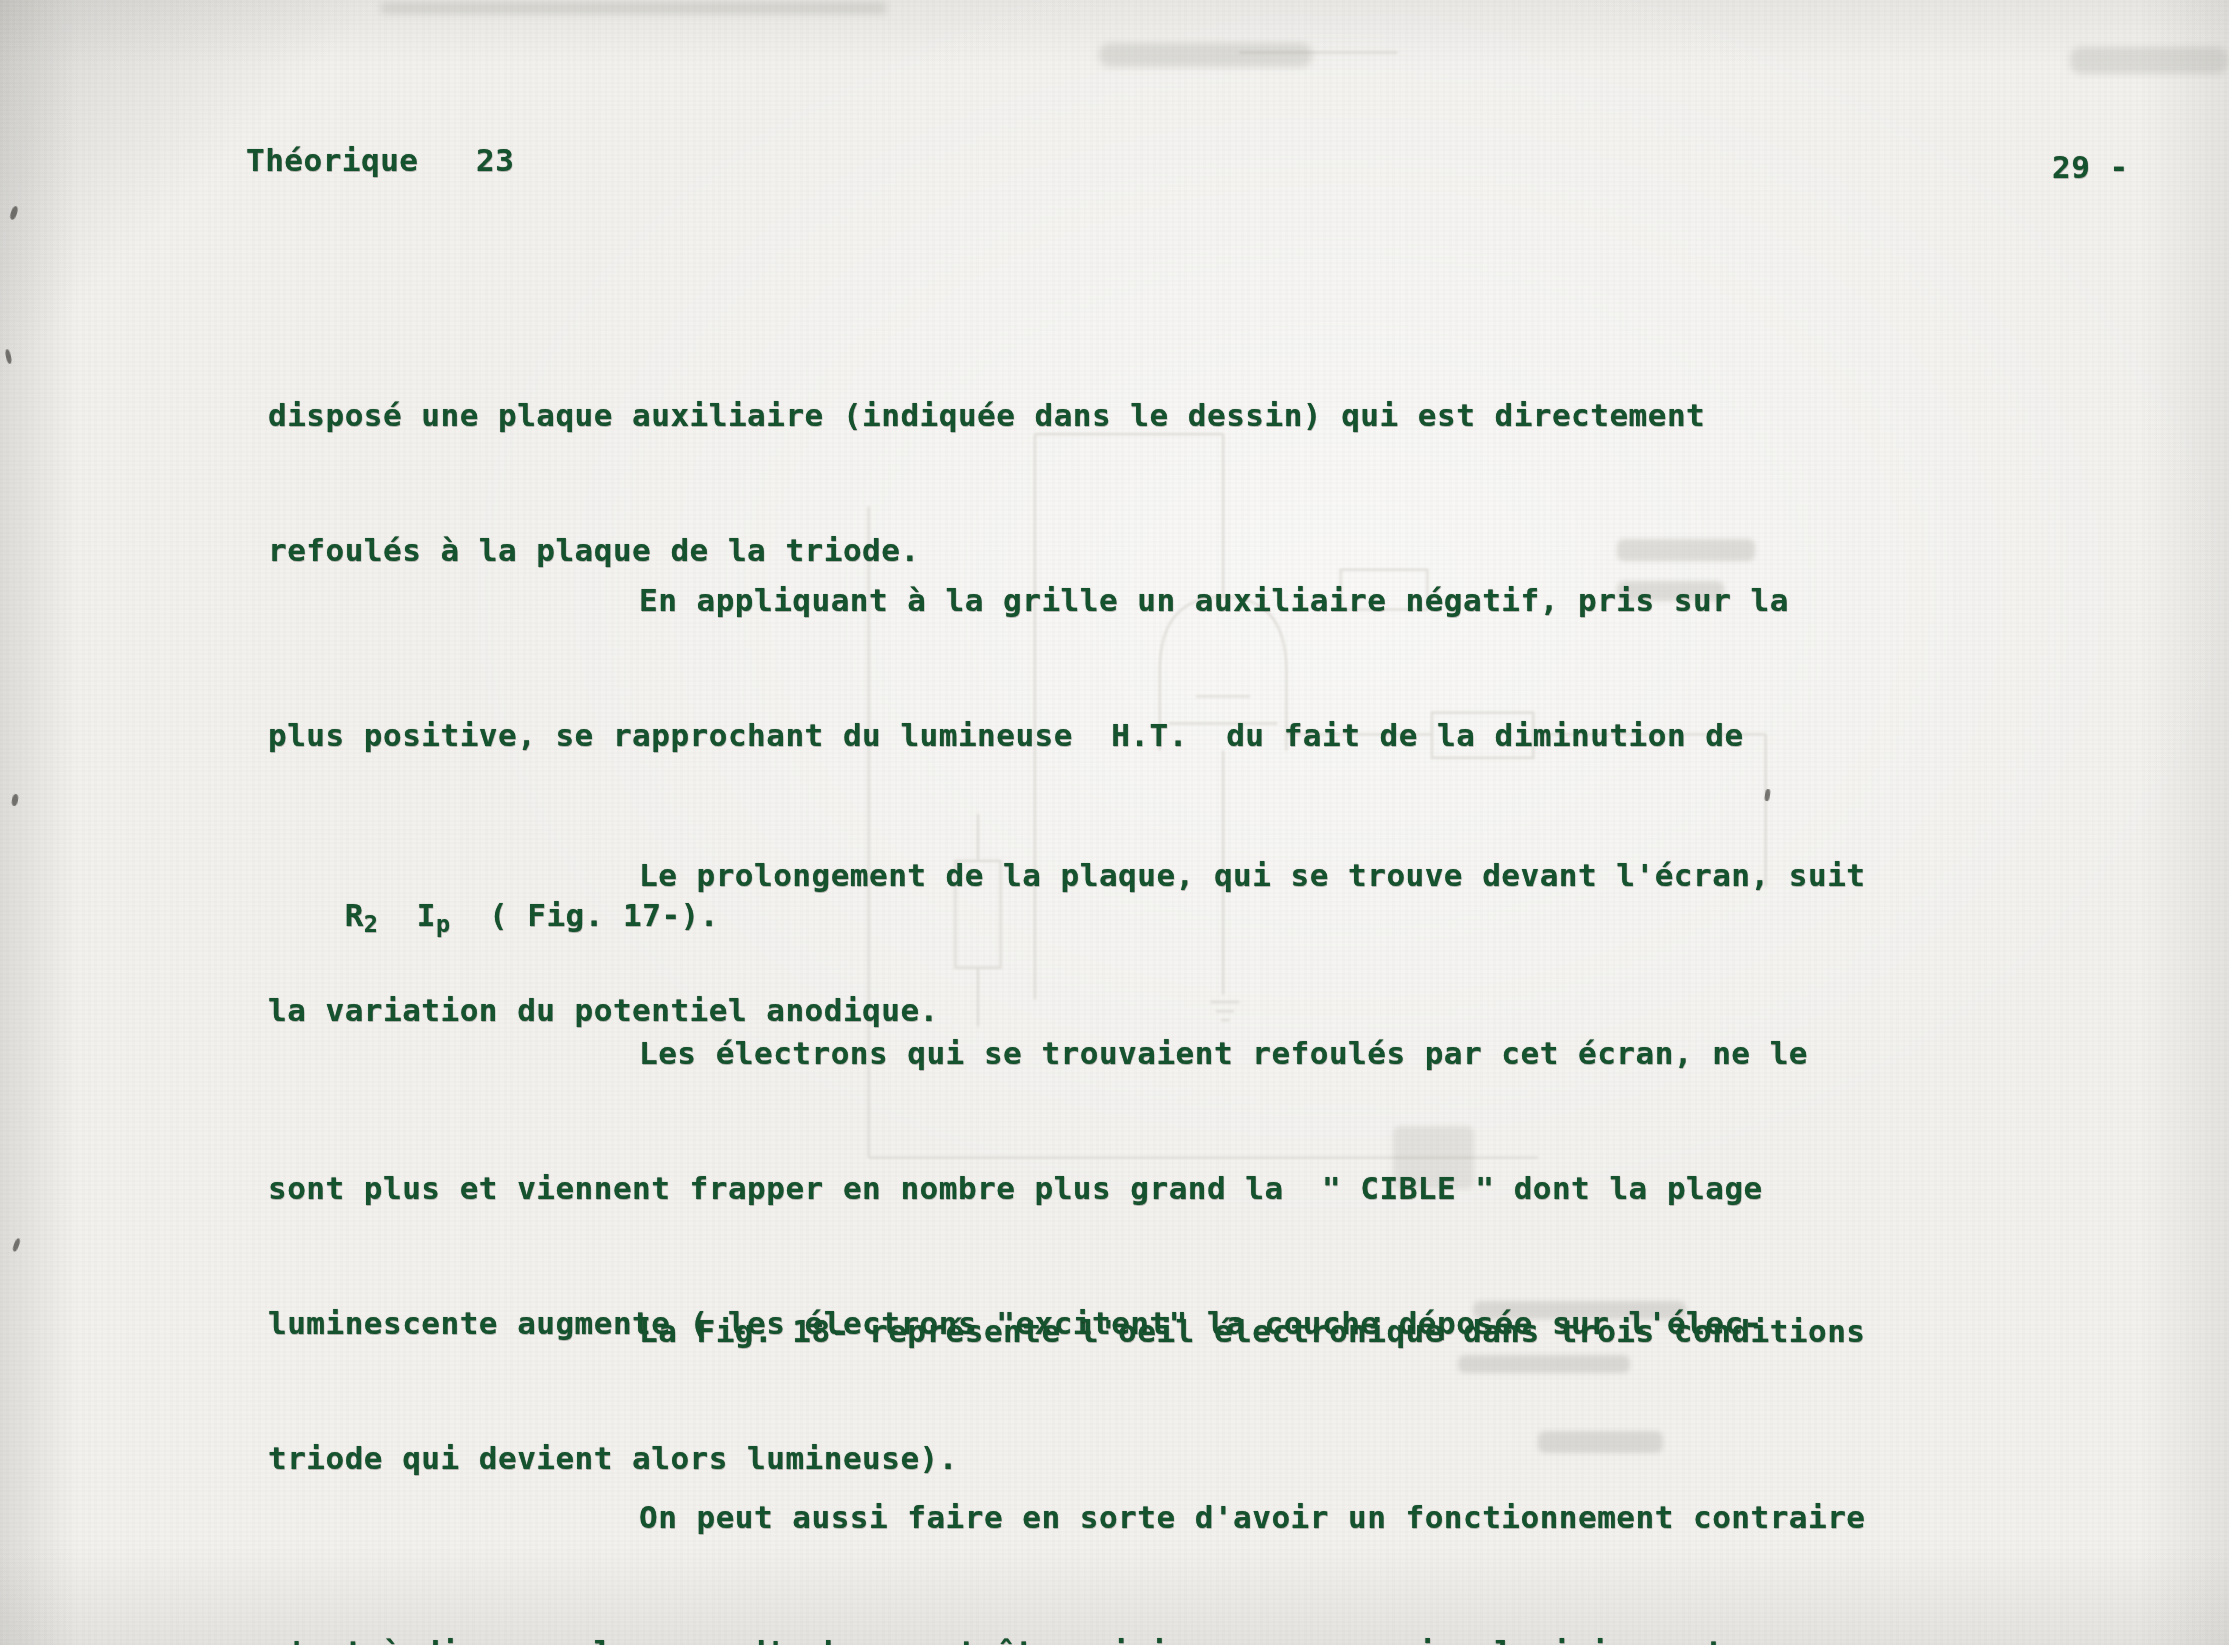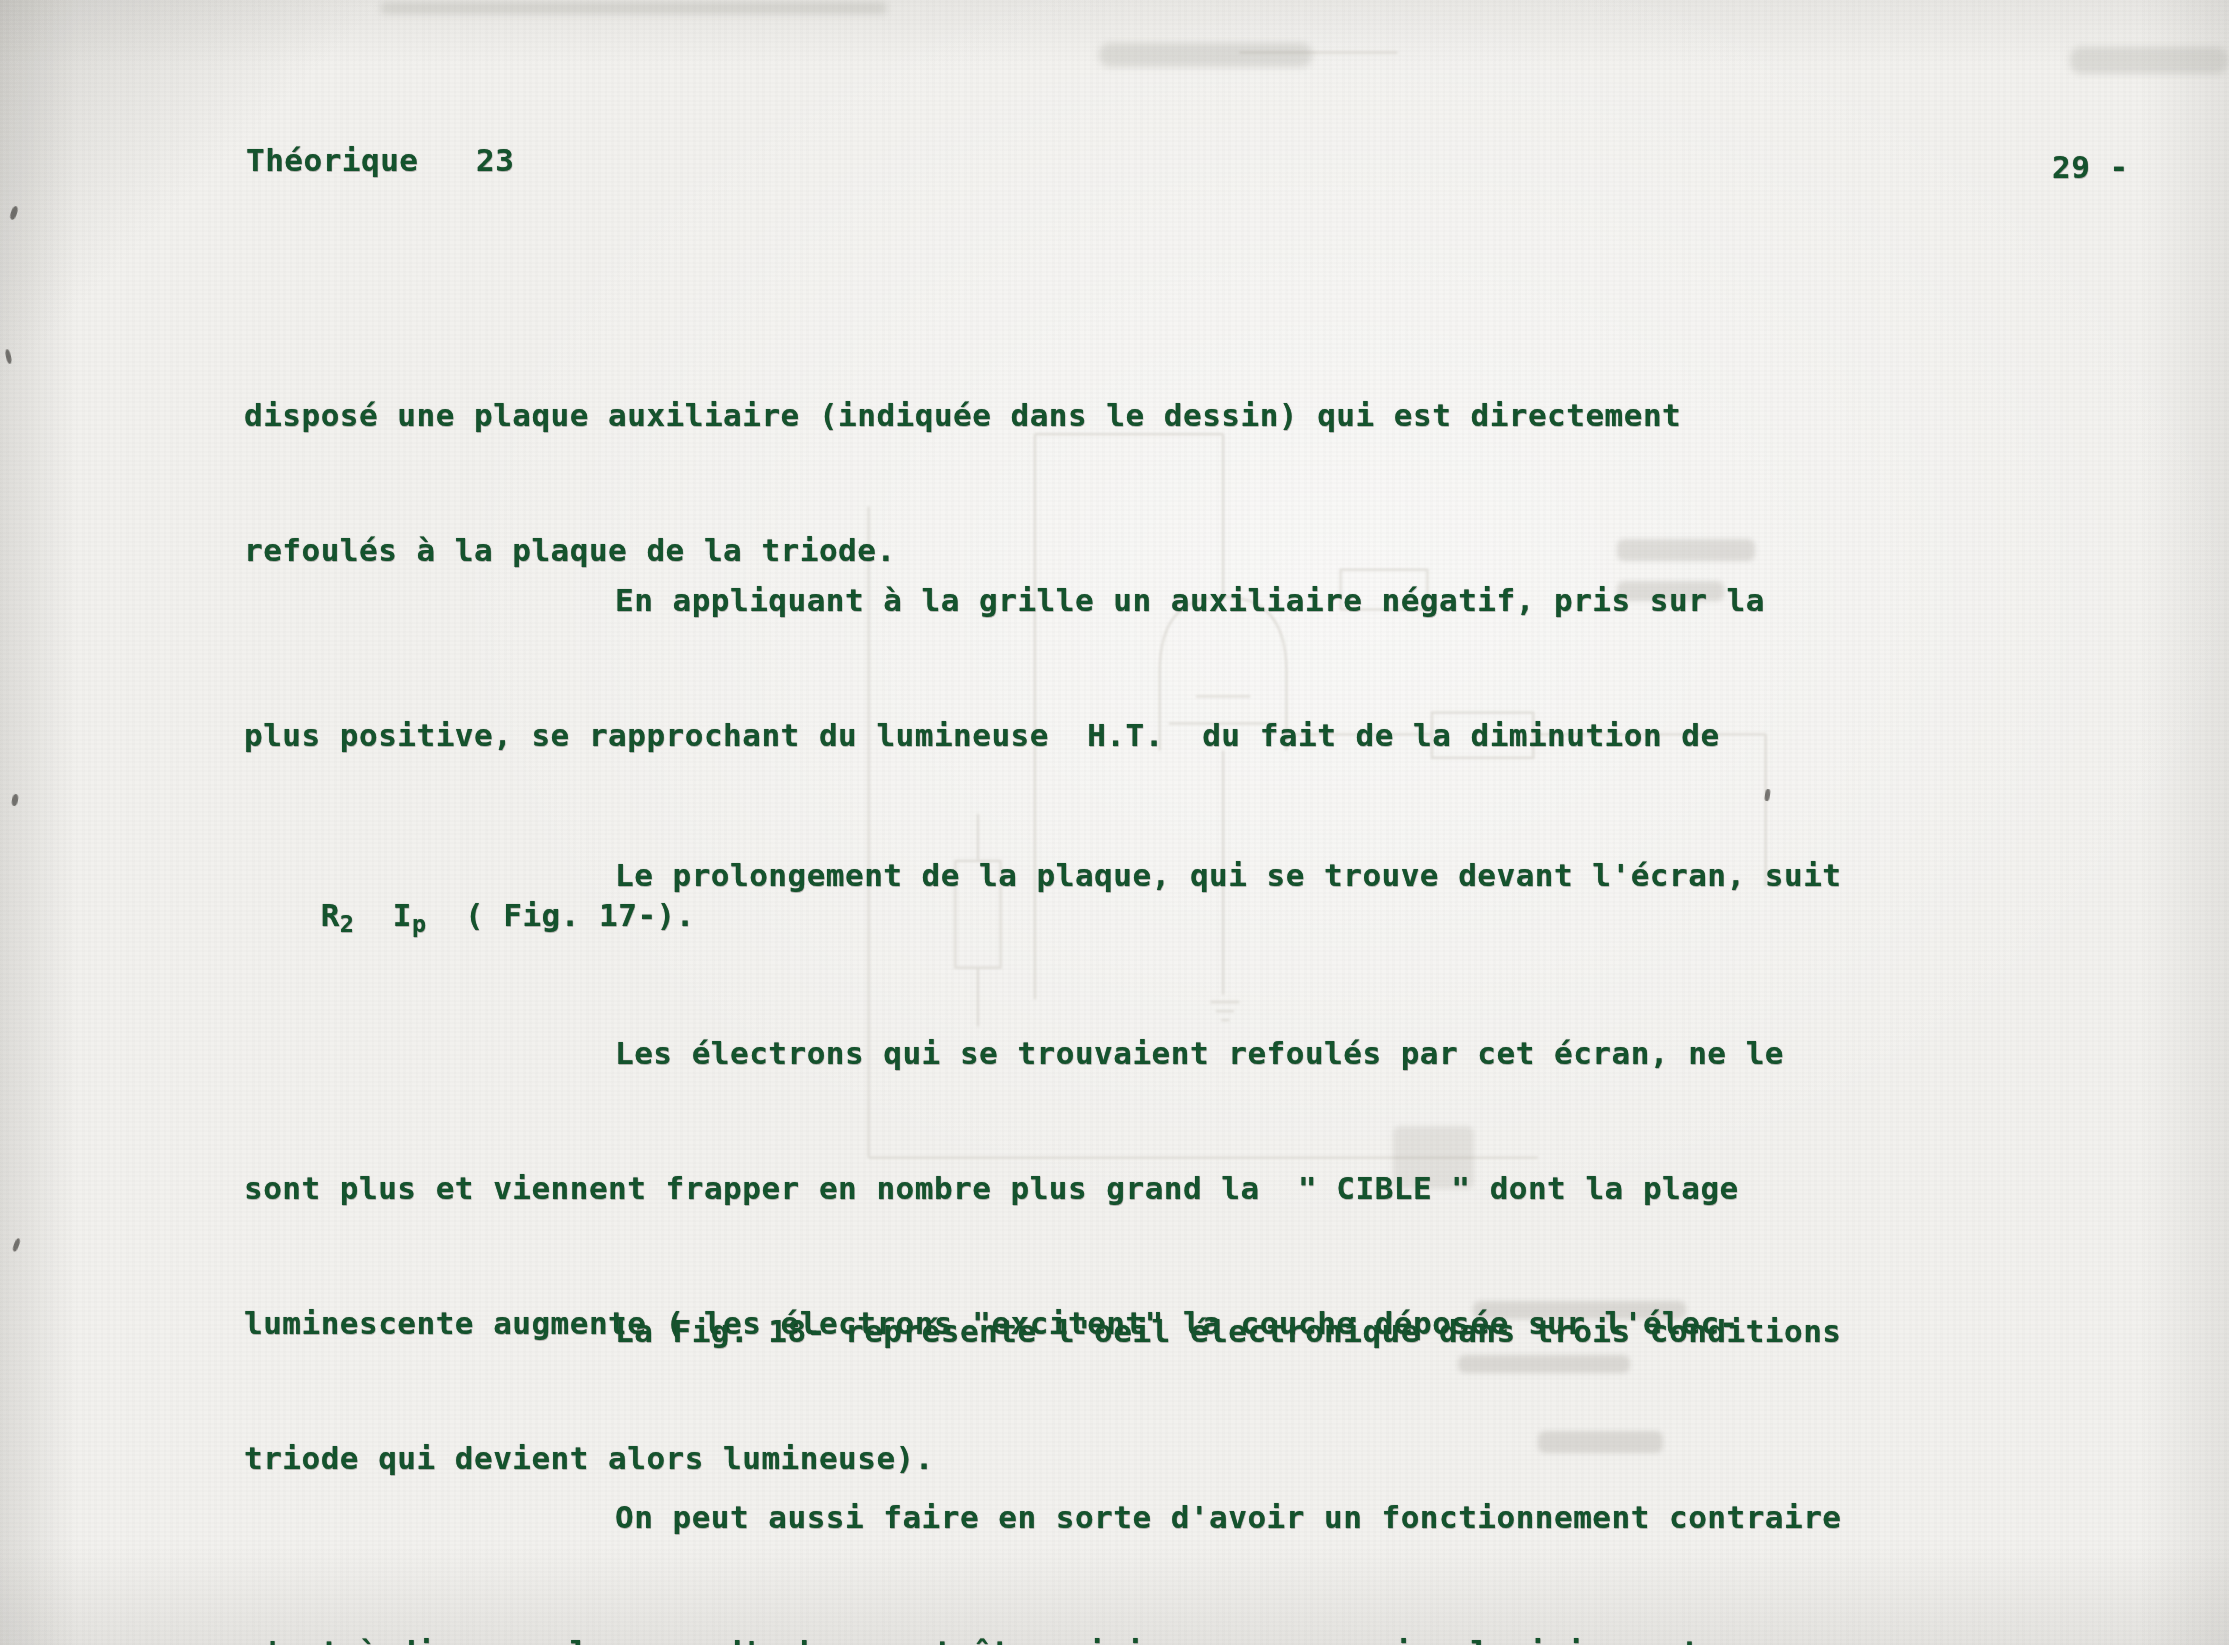--- a/index.html
+++ b/index.html
@@ -31,21 +31,21 @@
   .typewriter {
     position: absolute;
     font-size: 31px;
     line-height: 45px;
     font-weight: bold;
     letter-spacing: 0.5px;
     color: #14532d;
     white-space: pre;
     text-shadow: 0 0 0.9px rgba(34,31,28,0.55), 0.5px 0.5px 0.5px rgba(34,31,28,0.25);
   }
-  .line { display: block; }
+  .line { display: block; margin-left: 24px; }
   .line.indent { padding-left: 371px; }
   .sub {
     font-size: 23.5px;
     vertical-align: -6.3px;
   }
   .ghost-svg {
     position: absolute;
     left: 0; top: 0;
     opacity: 0.6;
     filter: blur(1.3px);
@@ -126,20 +126,21 @@
 <div class="typewriter" style="left:244px; top:488px;">
   <span class="line indent">En appliquant à la grille un auxiliaire négatif, pris sur la</span>
   <span class="line">plus positive, se rapprochant du lumineuse  H.T.  du fait de la diminution de</span>
   <span class="line">
     <span>R</span><span class="sub">2</span><span>  I</span><span class="sub">p</span><span>  ( Fig. 17-).</span>
   </span>
 </div>
 
 <div class="typewriter" style="left:244px; top:763px;">
   <span class="line indent">Le prolongement de la plaque, qui se trouve devant l'écran, suit</span>
+  <span class="line">la variation du potentiel anodique.</span>
 </div>
 
 <div class="typewriter" style="left:244px; top:941px;">
   <span class="line indent">Les électrons qui se trouvaient refoulés par cet écran, ne le</span>
   <span class="line">sont plus et viennent frapper en nombre plus grand la  " CIBLE " dont la plage</span>
   <span class="line">luminescente augmente ( les électrons "excitent" la couche déposée sur l'élec-</span>
   <span class="line">triode qui devient alors lumineuse).</span>
 </div>
 
 <div class="typewriter" style="left:244px; top:1219px;">

